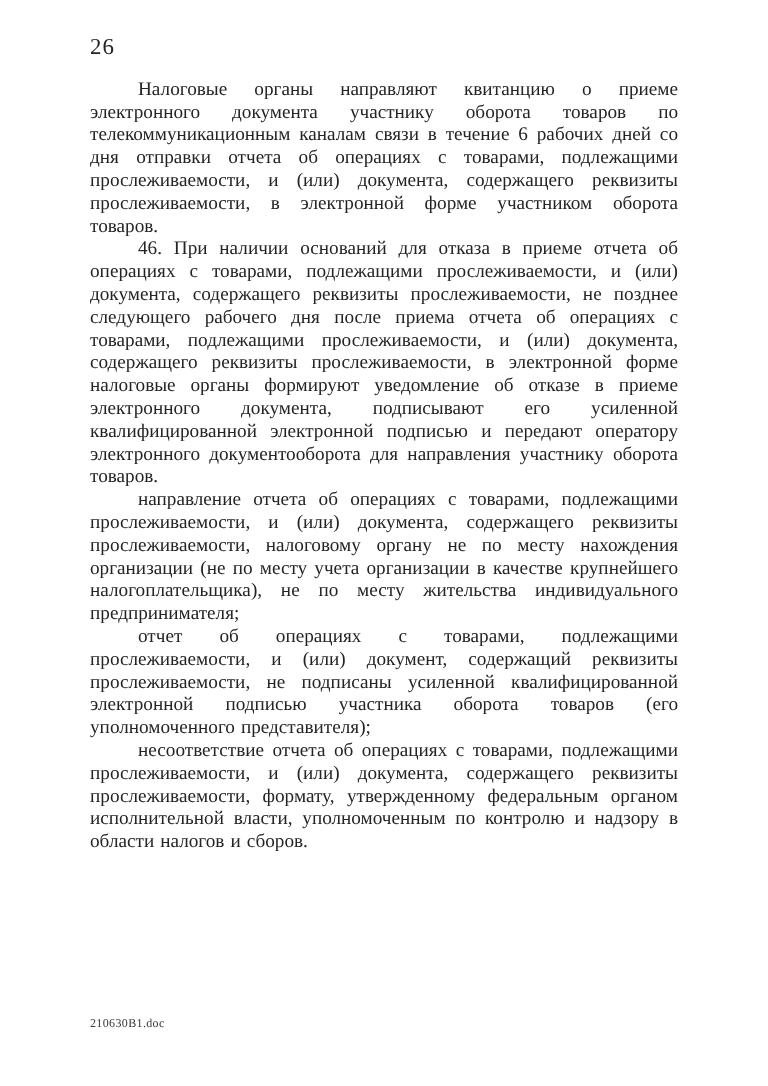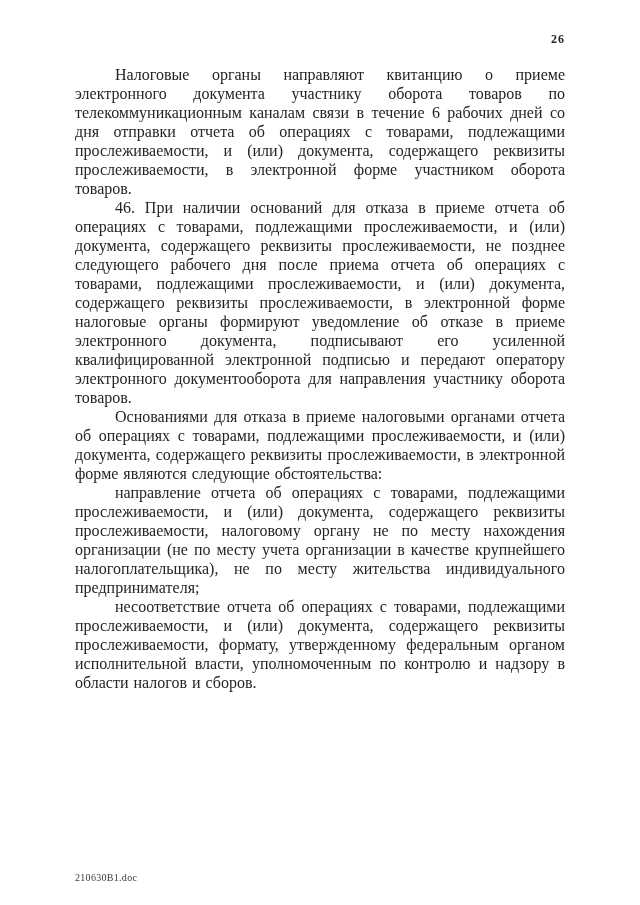--- a/index.html
+++ b/index.html
@@ -12,55 +12,54 @@
     width: 640px;
     height: 905px;
     background: #ffffff;
     box-sizing: border-box;
     padding: 30px 75px 0 75px;
     font-family: "Liberation Serif", "DejaVu Serif", serif;
     color: #242424;
     overflow: hidden;
   }
   .page-number {
-    text-align: right;
-    font-size: 12px;
+    text-align: left;
+    font-size: 19px;
     line-height: 19px;
     margin: 0 0 16px 0;
     letter-spacing: 1px;
-    font-weight: bold;
   }
   .doc-body {
     font-size: 16px;
     line-height: 19px;
   }
   .doc-body p {
     margin: 0;
     text-align: justify;
     text-indent: 40px;
     word-spacing: 1px;
   }
   .footer-filename {
     position: absolute;
     left: 75px;
-    top: 872px;
+    top: 848px;
     font-size: 10px;
     color: #3a3a3a;
     letter-spacing: 0.3px;
     text-align: center;
   }
 </style>
 </head>
 <body>
 
 <div class="page">
   <div class="page-number">26</div>
 
   <div class="doc-body">
     <p>Налоговые органы направляют квитанцию о приеме электронного документа участнику оборота товаров по телекоммуникационным каналам связи в течение 6 рабочих дней со дня отправки отчета об операциях с товарами, подлежащими прослеживаемости, и (или) документа, содержащего реквизиты прослеживаемости, в электронной форме участником оборота товаров.</p>
     <p>46. При наличии оснований для отказа в приеме отчета об операциях с товарами, подлежащими прослеживаемости, и (или) документа, содержащего реквизиты прослеживаемости, не позднее следующего рабочего дня после приема отчета об операциях с товарами, подлежащими прослеживаемости, и (или) документа, содержащего реквизиты прослеживаемости, в электронной форме налоговые органы формируют уведомление об отказе в приеме электронного документа, подписывают его усиленной квалифицированной электронной подписью и передают оператору электронного документооборота для направления участнику оборота товаров.</p>
-    <p>Основаниями для отказа в приеме налоговыми органами отчета об операциях с товарами, подлежащими прослеживаемости, и (или) документа, содержащего реквизиты прослеживаемости, в электронной форме являются следующие обстоятельства:</p>
     <p>направление отчета об операциях с товарами, подлежащими прослеживаемости, и (или) документа, содержащего реквизиты прослеживаемости, налоговому органу не по месту нахождения организации (не по месту учета организации в качестве крупнейшего налогоплательщика), не по месту жительства индивидуального предпринимателя;</p>
+    <p>отчет об операциях с товарами, подлежащими прослеживаемости, и (или) документ, содержащий реквизиты прослеживаемости, не подписаны усиленной квалифицированной электронной подписью участника оборота товаров (его уполномоченного представителя);</p>
     <p>несоответствие отчета об операциях с товарами, подлежащими прослеживаемости, и (или) документа, содержащего реквизиты прослеживаемости, формату, утвержденному федеральным органом исполнительной власти, уполномоченным по контролю и надзору в области налогов и сборов.</p>
   </div>
 
   <div class="footer-filename">210630B1.doc</div>
 </div>
 
 </body></html>

